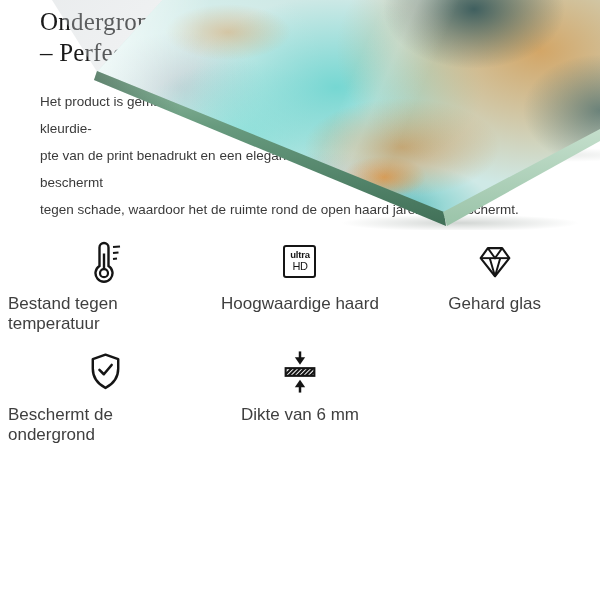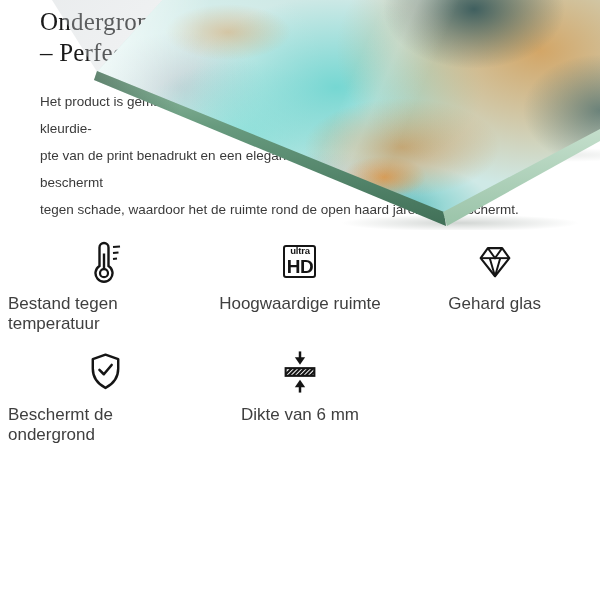--- a/index.html
+++ b/index.html
@@ -73,21 +73,21 @@
   .icon-box{height:48px;display:flex;align-items:center;justify-content:center;margin-bottom:9px;}
   .f-label{font-size:17px;color:#3f3f3f;}
   svg.glyph{display:block;}
   svg.glyph path,svg.glyph circle,svg.glyph line{stroke:#151515;fill:none;}
   .uhd-box{
     width:33px;height:33px;border:2.5px solid #151515;border-radius:3px;
     display:flex;flex-direction:column;align-items:center;justify-content:center;
     color:#151515;line-height:1;box-sizing:border-box;
   }
   .uhd-top{font-size:9.5px;font-weight:700;letter-spacing:-0.2px;}
-  .uhd-bottom{font-size:19px;font-weight:700;letter-spacing:-0.5px;margin-top:1px;}
+  .uhd-bottom{font-size:11px;font-weight:400;letter-spacing:-0.5px;margin-top:1px;}
 </style>
 </head>
 <body>
 
 <div class="page">
 
   <div class="hero">
     <div class="wedge"></div>
     <div class="glass-shadow"></div>
     <div class="art"></div>
@@ -119,21 +119,21 @@
       <div class="f-label">Bestand tegen temperatuur</div>
     </div>
 
     <div class="feature">
       <div class="icon-box">
         <div class="uhd-box">
           <span class="uhd-top">ultra</span>
           <span class="uhd-bottom">HD</span>
         </div>
       </div>
-      <div class="f-label">Hoogwaardige ruimte</div>
+      <div class="f-label">Hoogwaardige haard</div>
     </div>
 
     <div class="feature">
       <div class="icon-box">
         <svg class="glyph" width="44" height="42" viewBox="0 0 46 44">
           <path d="M8,19 L15.5,8.5 L30.5,8.5 L38,19 L23,38 Z" stroke-width="2.2" stroke-linejoin="round"></path>
           <path d="M8,19 L38,19" stroke-width="2"></path>
           <path d="M15.5,8.5 L23,19 L30.5,8.5" stroke-width="2"></path>
           <path d="M17.5,19 L23,38 M28.5,19 L23,38" stroke-width="2"></path>
         </svg>

